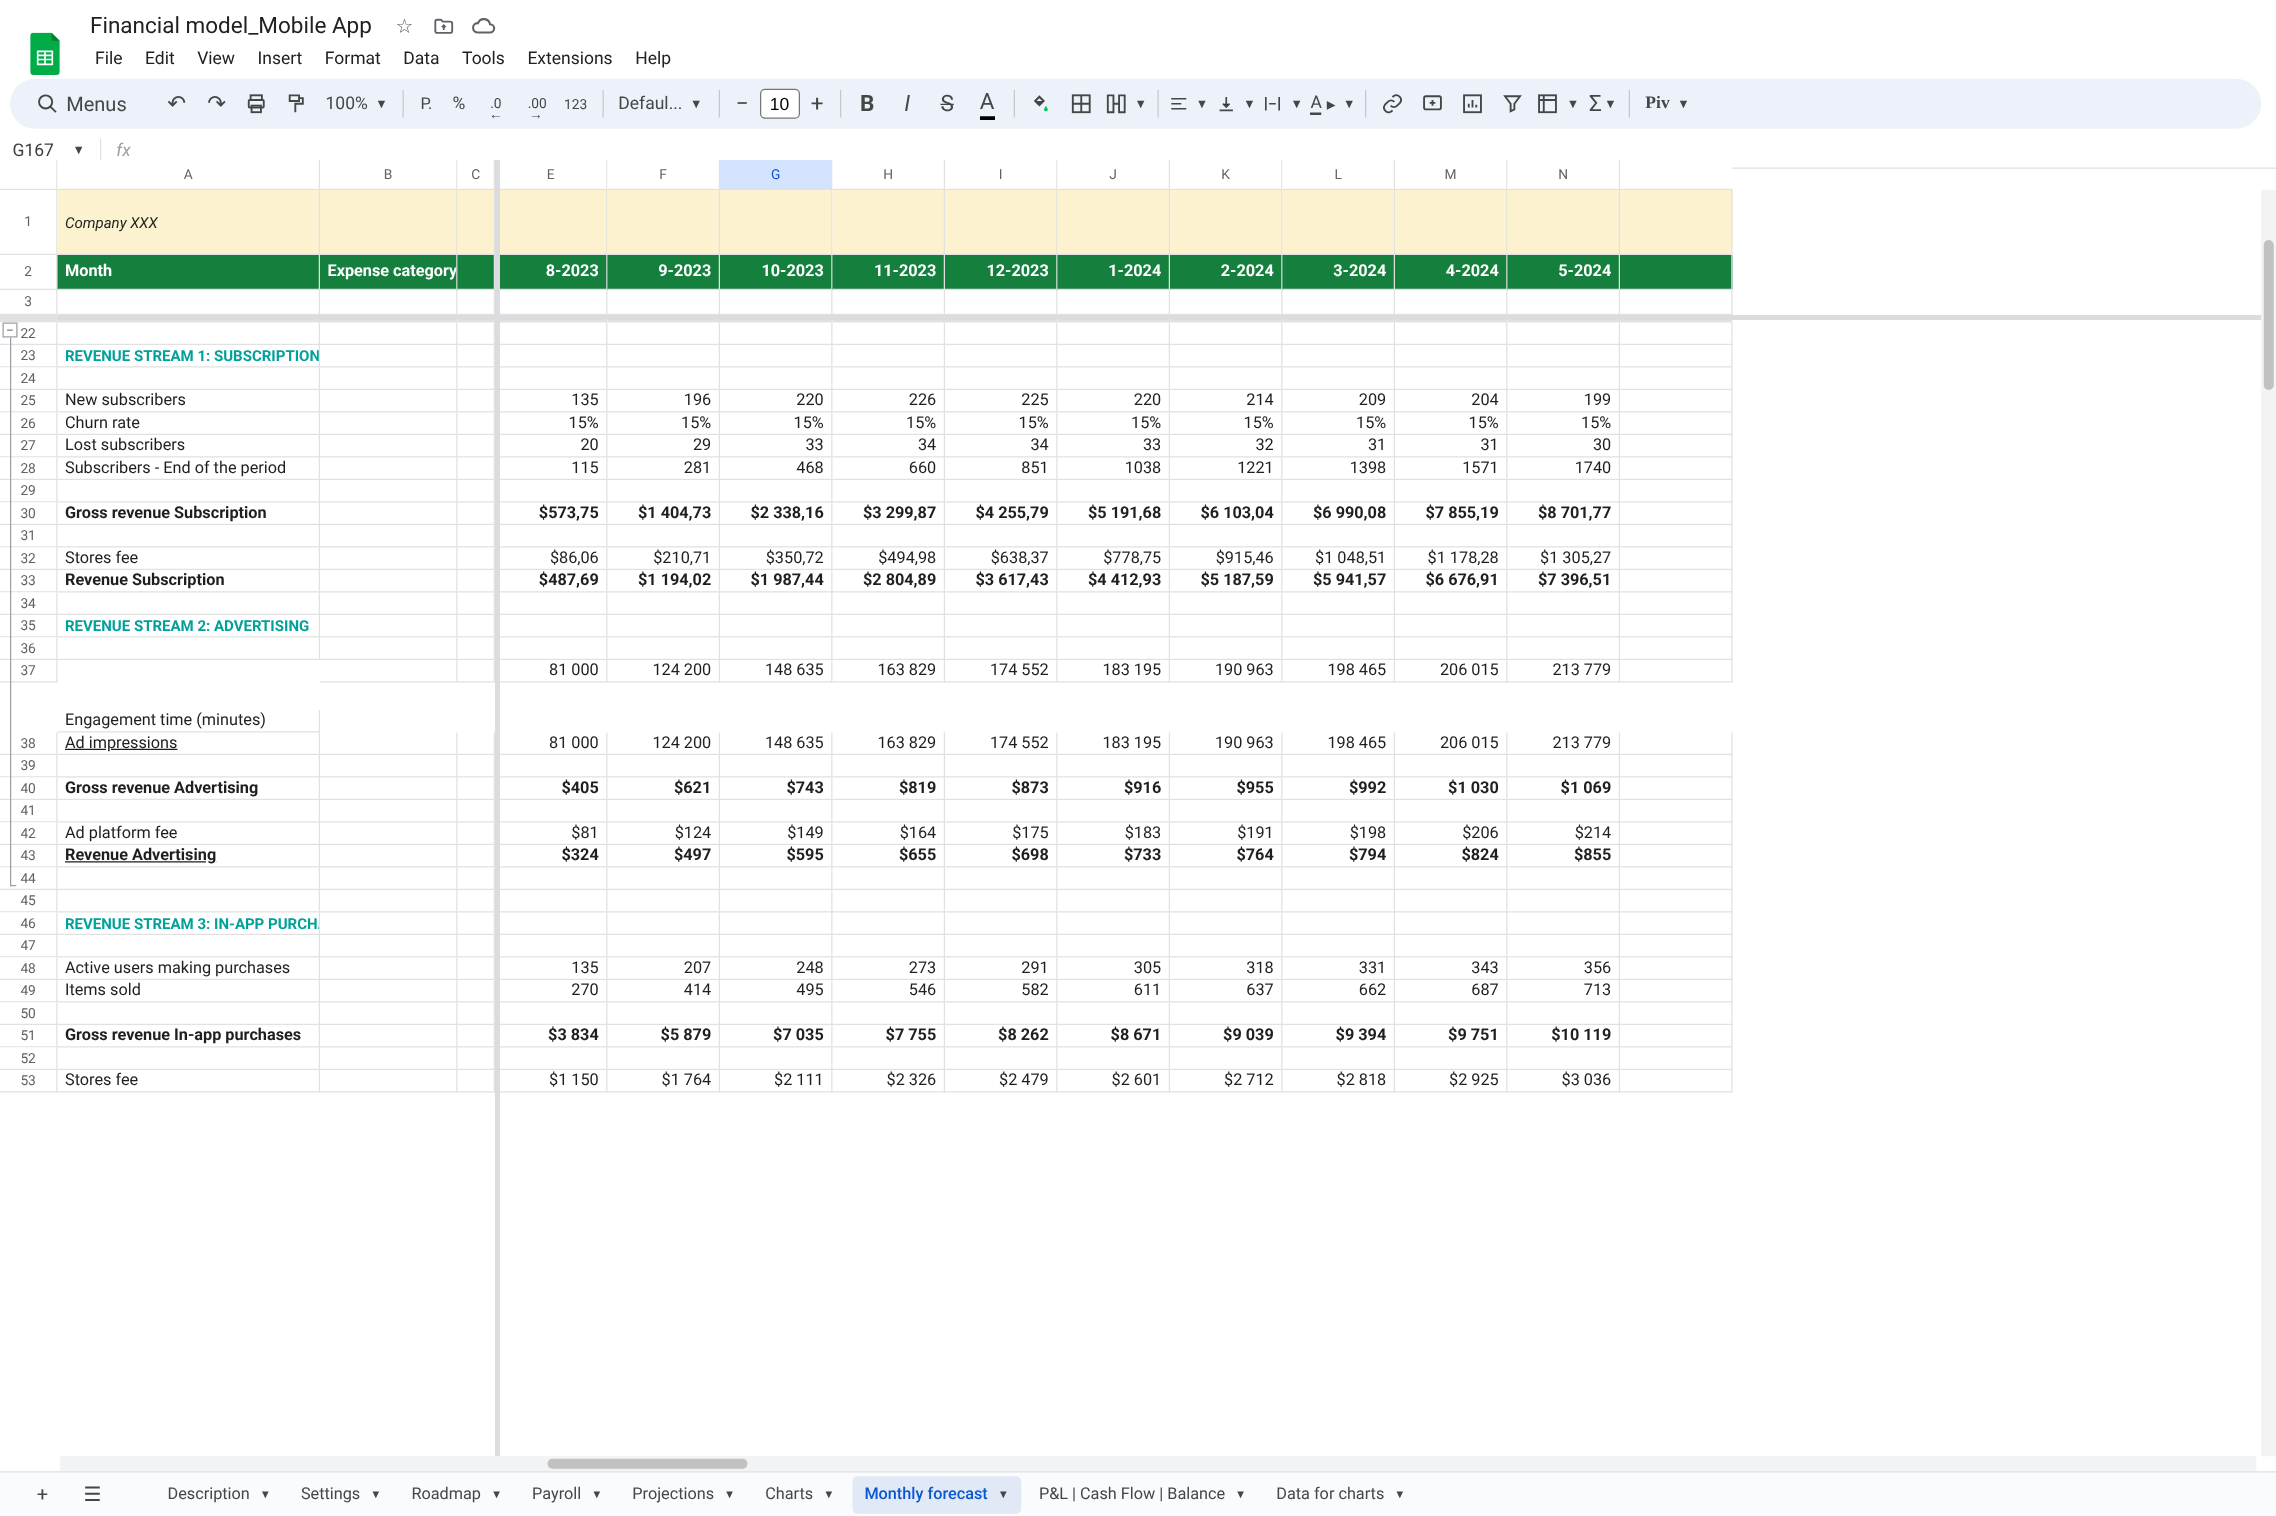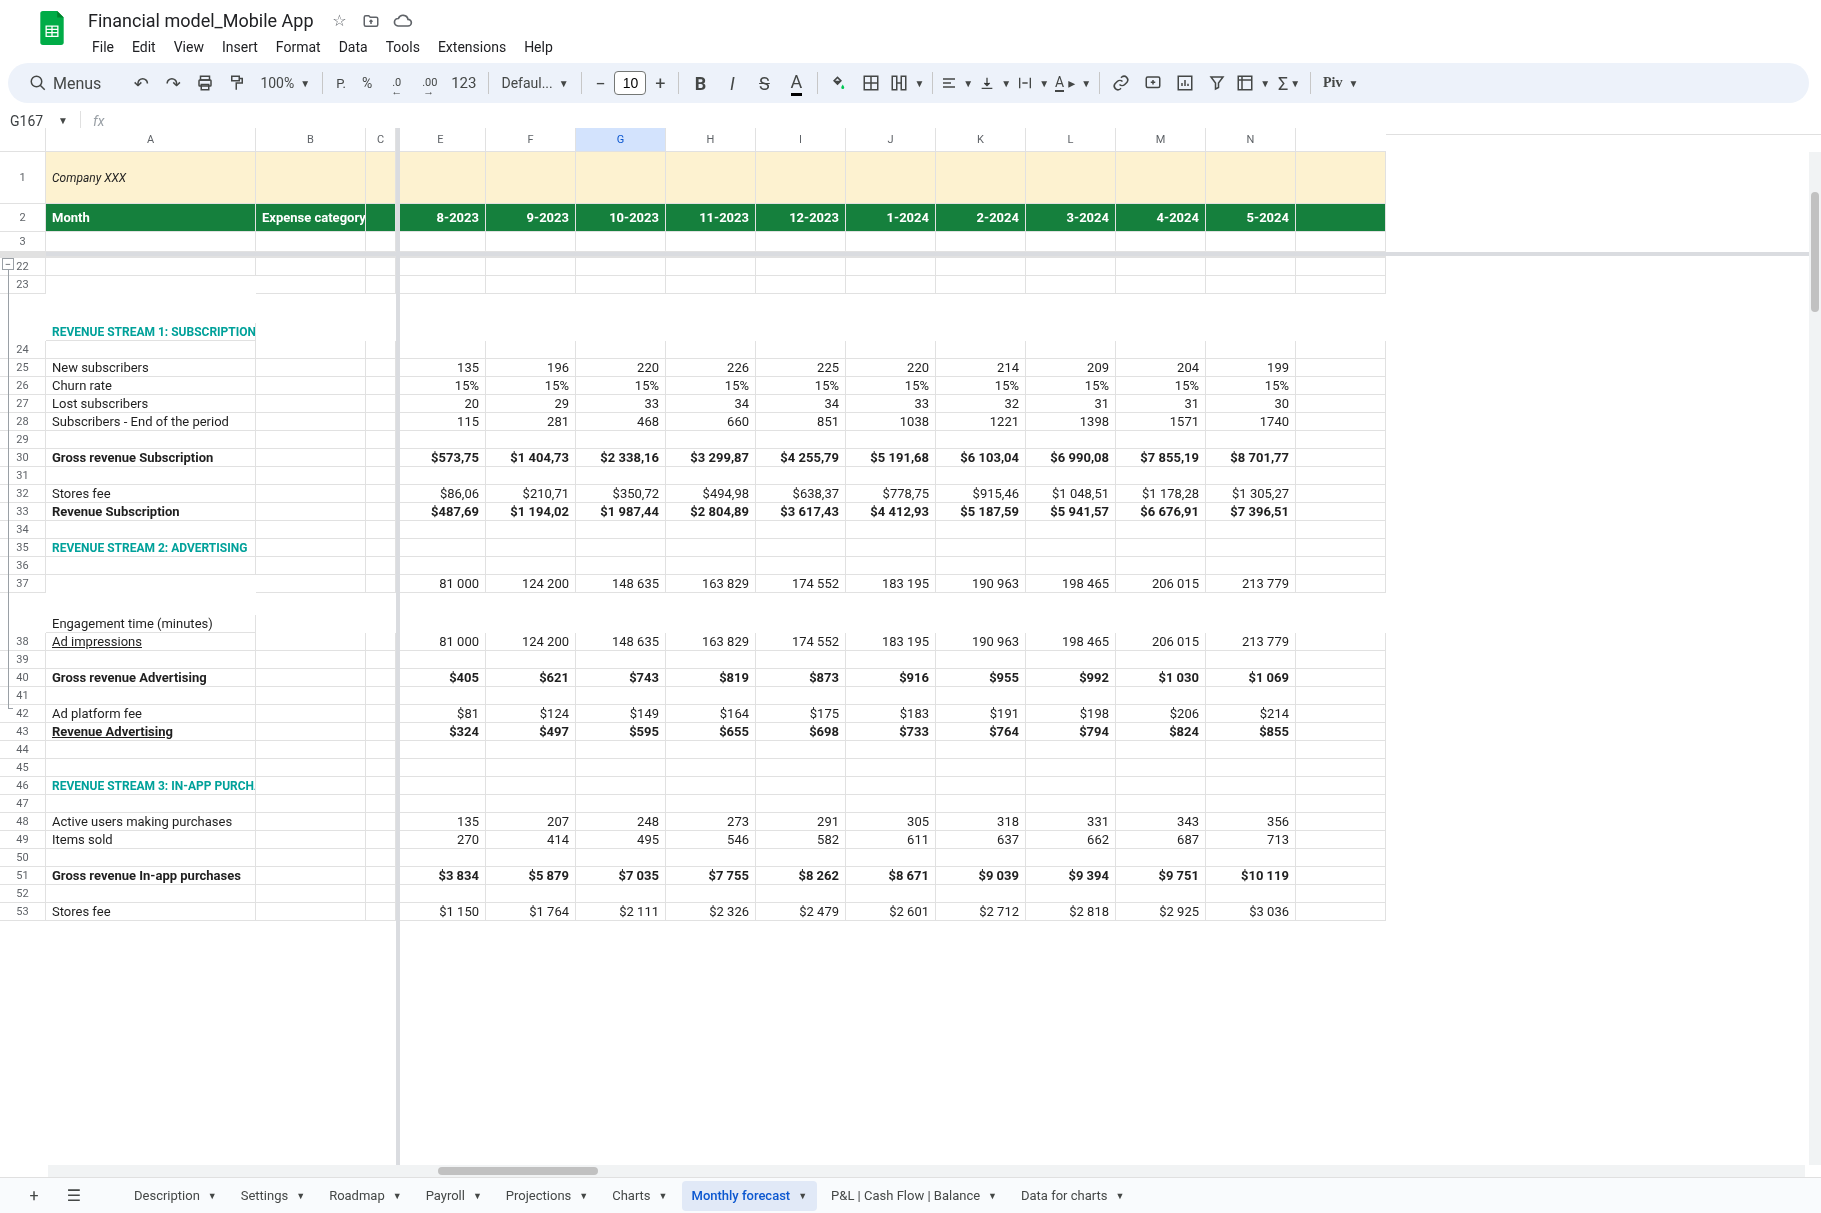--- a/index.html
+++ b/index.html
@@ -1,19 +1,19 @@
 <!DOCTYPE html>
 <html><head>
 <meta charset="utf-8">
 <style>
 * { box-sizing: border-box; margin: 0; padding: 0; }
 body { font-family: "Google Sans", Roboto, Arial, sans-serif; background: #fff; color: #202124; overflow: hidden; height: 100vh; }
 
 
-.header { display: flex; align-items: flex-start; padding: 8px 16px 0 32px; gap: 8px; }
+.header { display: flex; align-items: flex-end; padding: 8px 16px 0 16px; gap: 8px; }
 .logo { width: 40px; height: 40px; display: flex; align-items: center; justify-content: center; }
 .logo svg { width: 26px; height: 34px; }
 .title-area { flex: 1; }
 .title-row { display: flex; align-items: center; gap: 12px; padding-left: 4px; }
 .doc-title { font-size: 18px; color: #202124; padding: 2px 4px; }
 .title-icon { color: #5f6368; width: 20px; height: 20px; display: flex; align-items: center; justify-content: center; cursor: pointer; }
 .menu-bar { display: flex; gap: 2px; padding: 2px 0 4px 4px; }
 .menu-item { font-size: 14px; color: #202124; padding: 4px 8px; border-radius: 4px; cursor: pointer; }
 
 
@@ -155,21 +155,21 @@
           <span style="position:absolute;top:-7px;left:-4px">.0</span>
           <span style="position:absolute;top:2px;left:-5px">←</span>
         </span>
       </div>
   <div class="tb-btn" style="font-size:11px">
         <span style="position:relative">
           <span style="position:absolute;top:-7px;left:-6px">.00</span>
           <span style="position:absolute;top:2px;left:-5px">→</span>
         </span>
       </div>
-  <div class="tb-text" style="font-size:15px">123</div>
+  <div class="tb-text" style="font-size:11px">123</div>
   <div class="tb-sep"></div>
   <div class="tb-text" style="width:80px">
         <span>Defaul...</span>
         <span class="caret">▼</span>
       </div>
   <div class="tb-sep"></div>
   <div class="font-size-box">
     <div class="tb-btn" style="width:24px">−</div>
     <input class="fs-input" value="10" style="">
     <div class="tb-btn" style="width:24px">+</div>
@@ -361,21 +361,21 @@
       <div class="h18 num"></div>
       <div class="h18 num"></div>
       <div class="h18 num"></div>
       <div class="h18 num"></div>
       <div class="h18 num"></div>
       <div class="h18 num"></div>
       <div class="h18 num"></div>
       <div class="h18 num"></div>
       <div class="h18"></div>
       <div class="rowhdr h18">23</div>
-      <div class="h18 section-hdr" style="grid-column: span 1; margin-top: 47px;">REVENUE STREAM 1: SUBSCRIPTION</div>
+      <div class="h18 section-hdr" style="grid-column: span 1;">REVENUE STREAM 1: SUBSCRIPTION</div>
       <div class="h18"></div>
       <div class="h18"></div>
       <div class="h18 num"></div>
       <div class="h18 num"></div>
       <div class="h18 num"></div>
       <div class="h18 num"></div>
       <div class="h18 num"></div>
       <div class="h18 num"></div>
       <div class="h18 num"></div>
       <div class="h18 num"></div>

